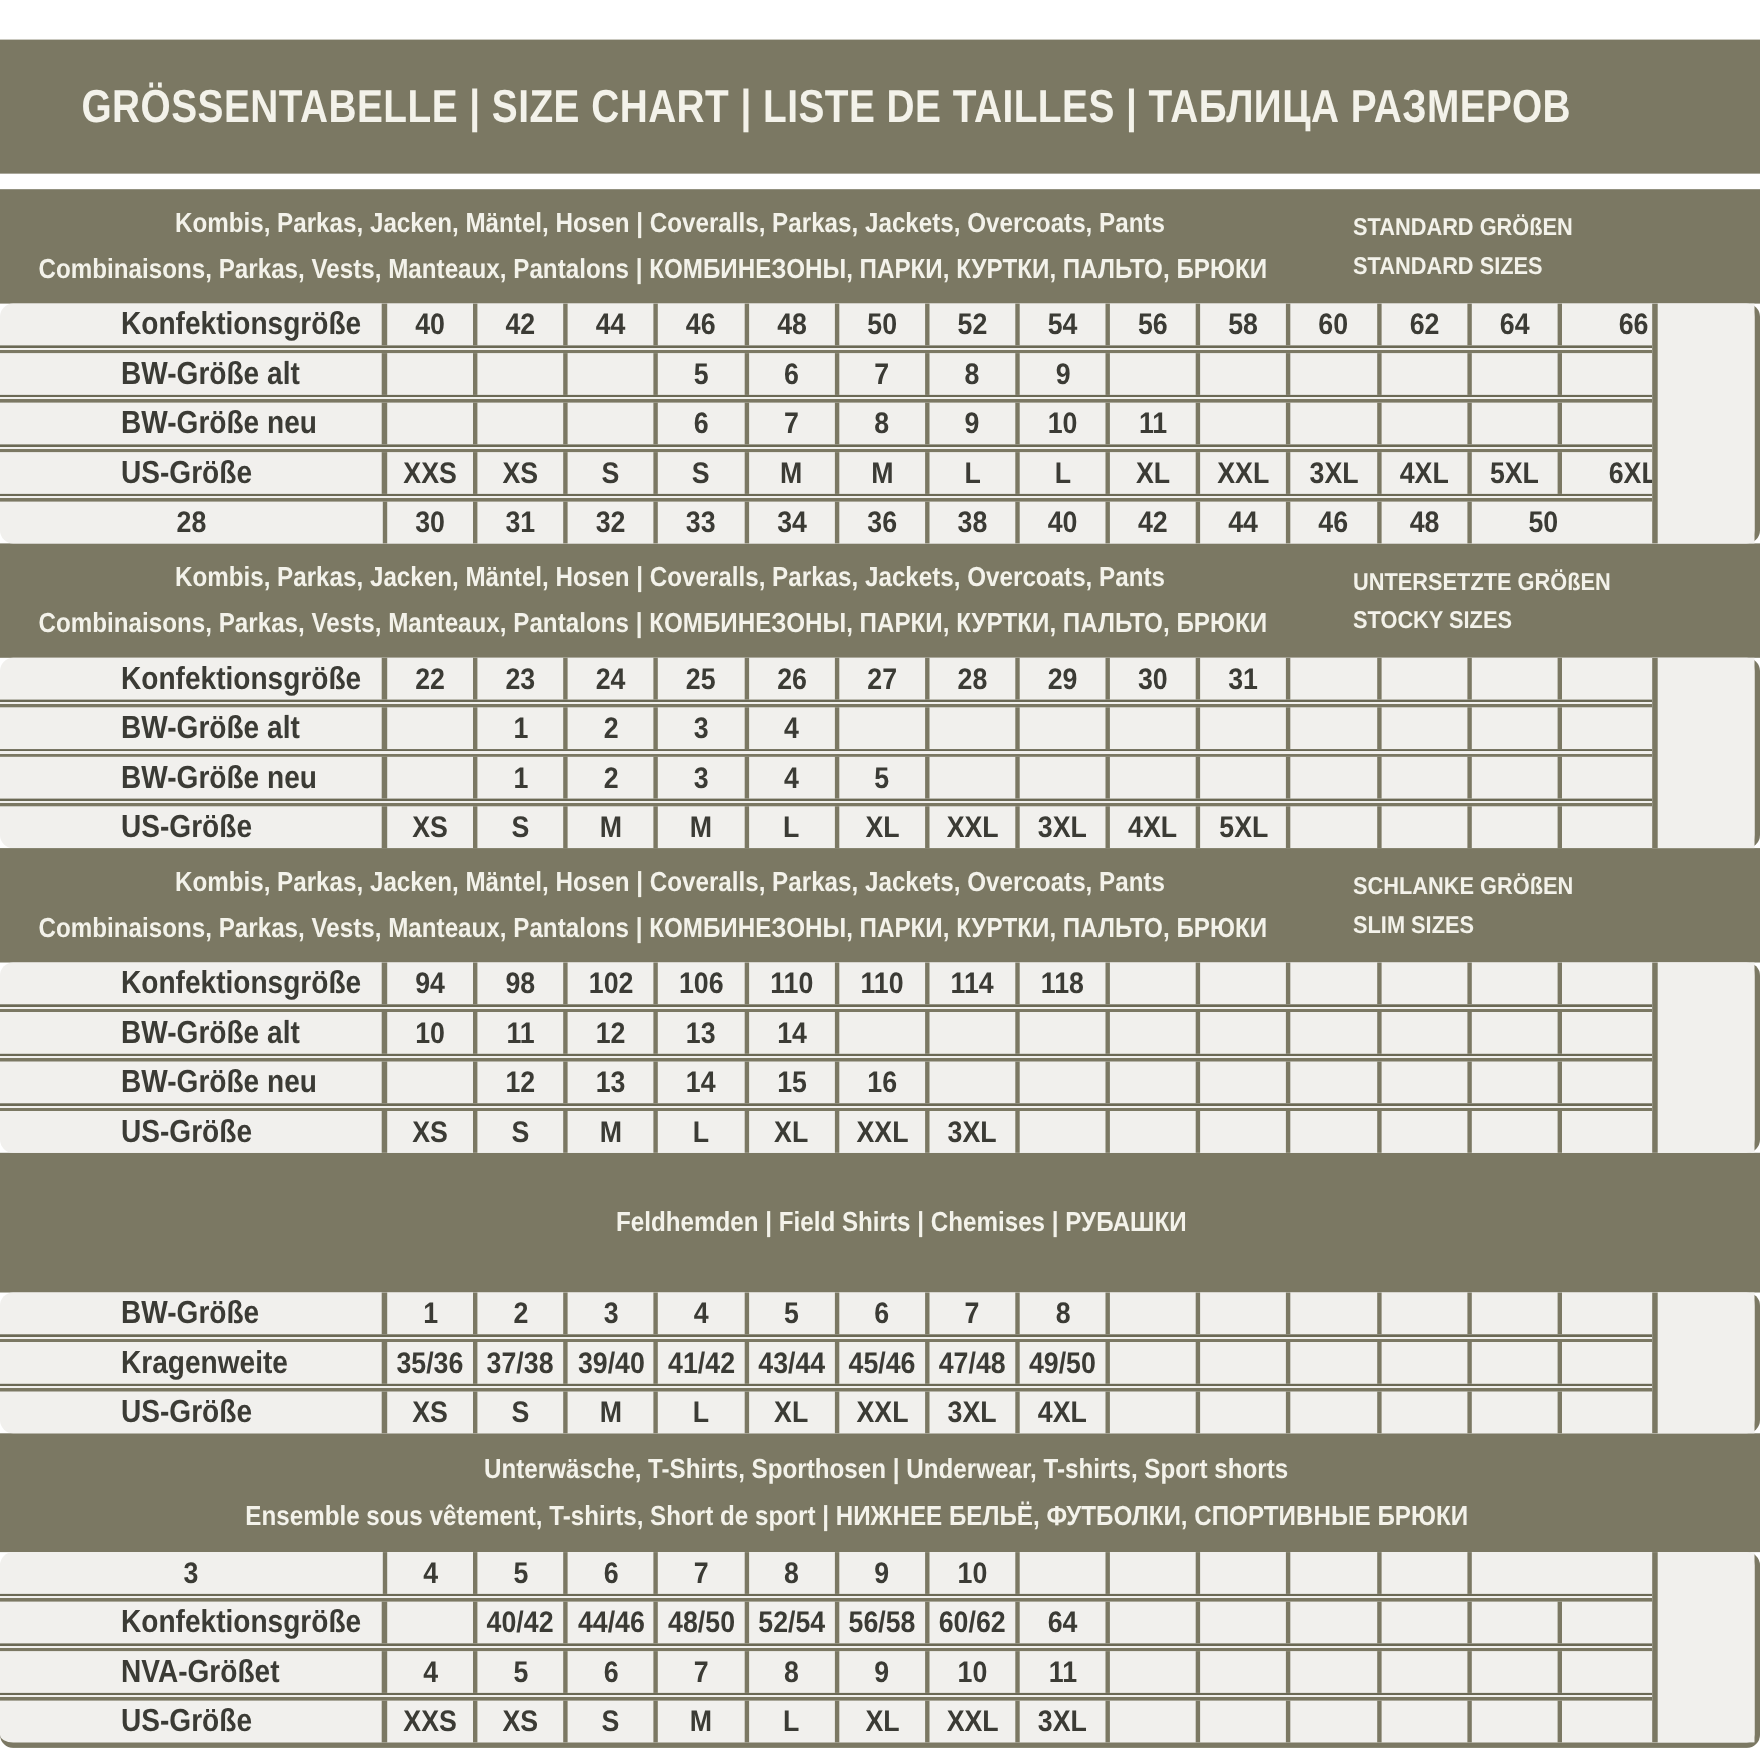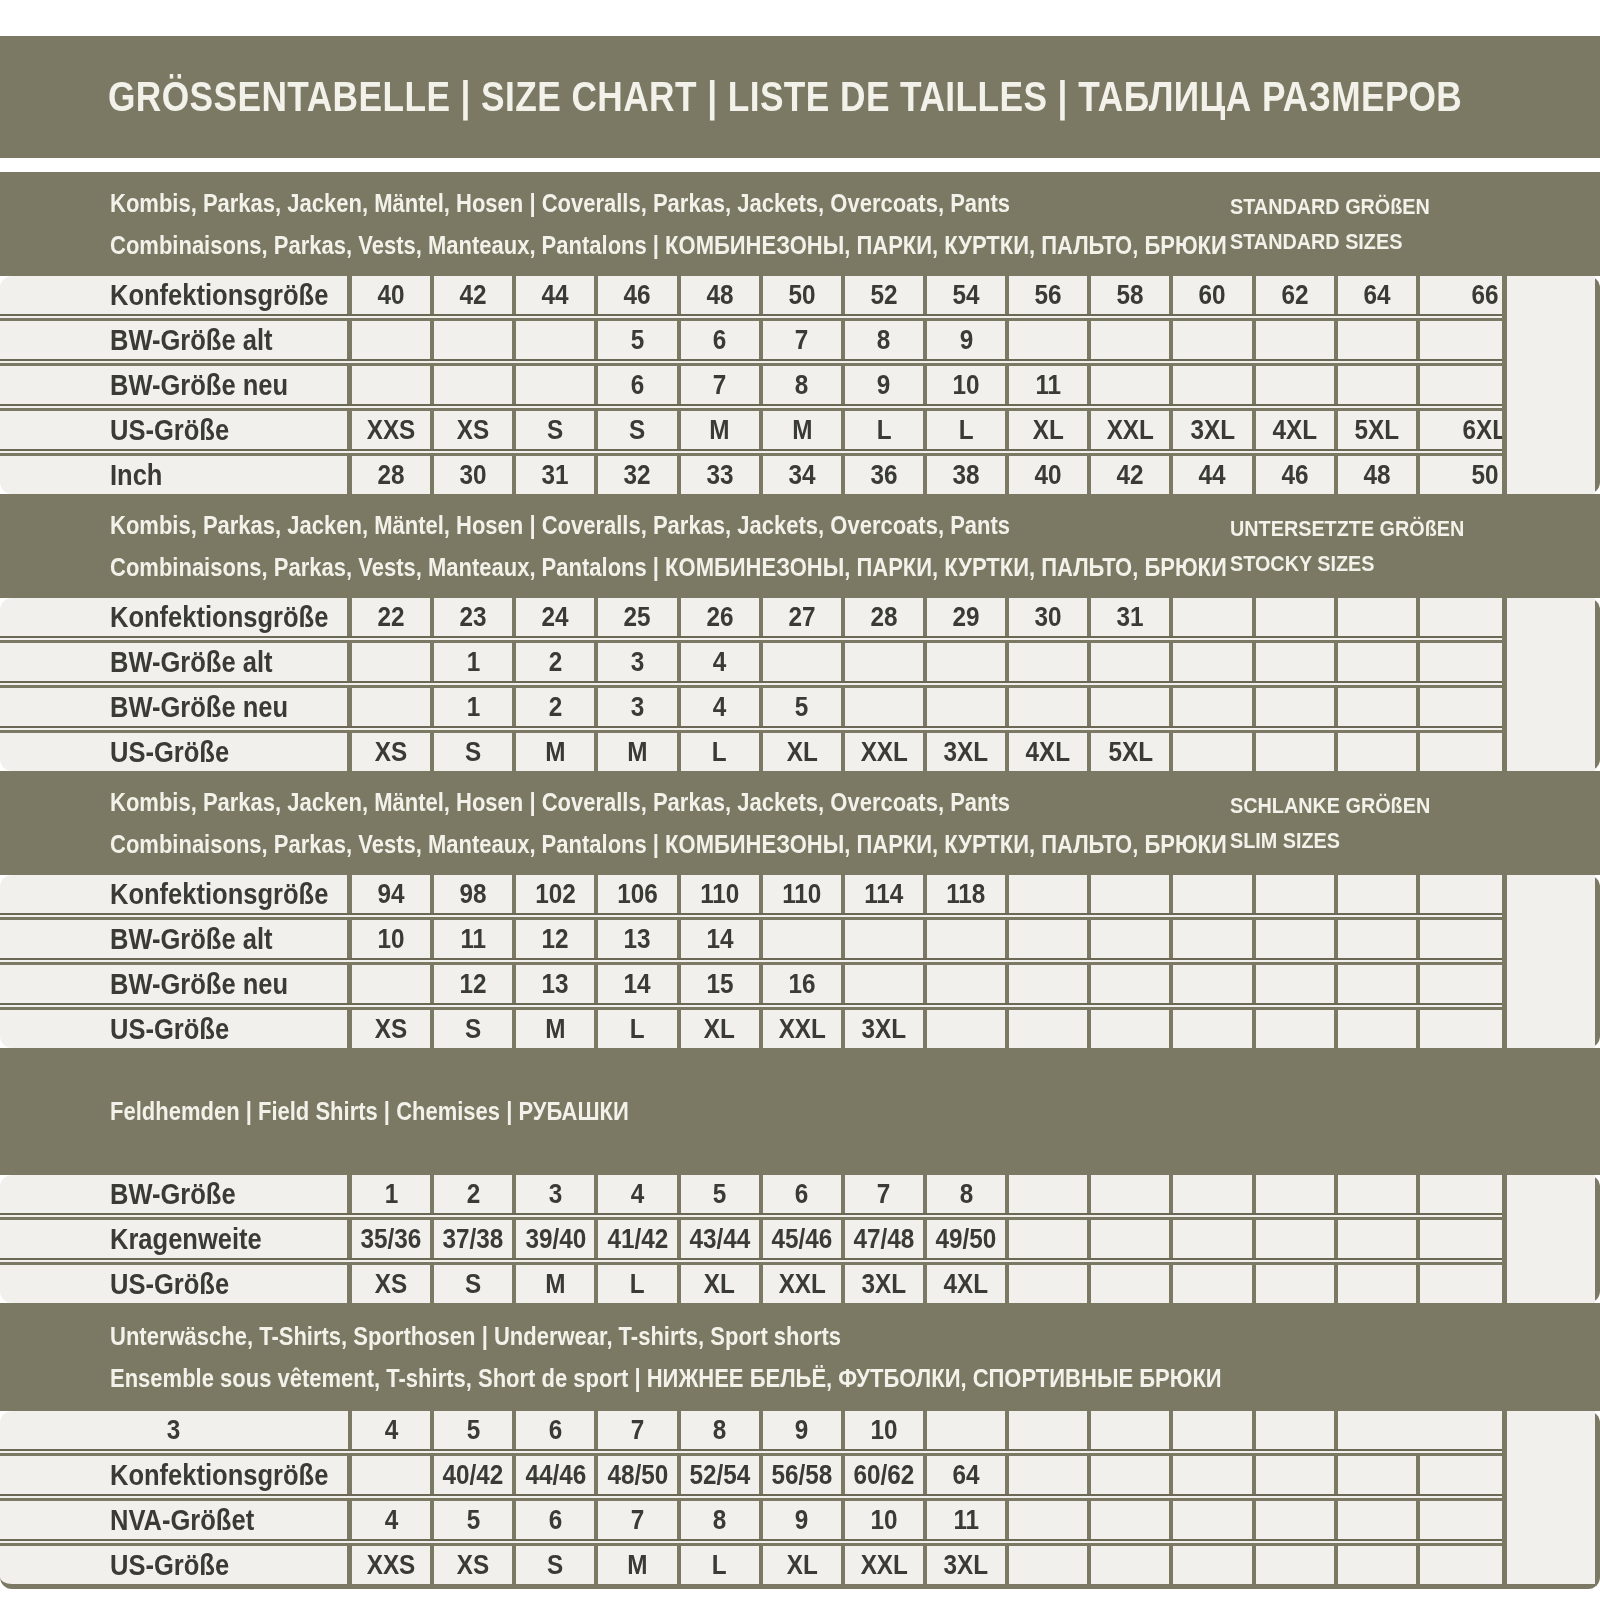--- a/index.html
+++ b/index.html
@@ -10,33 +10,33 @@
     --ink:#3b3b35;
   }
   html,body{margin:0;padding:0;}
   body{
     width:1600px;height:1600px;background:#ffffff;
     font-family:"Liberation Sans", sans-serif;color:var(--ink);
     overflow:hidden;position:relative;
   }
   .title-band{
     margin-top:36px;height:122px;background:var(--olive);
-    display:flex;align-items:center;padding-left:108px;box-sizing:border-box;
+    display:flex;align-items:center;padding-left:74px;box-sizing:border-box;
   }
   .title{
     font-size:42px;font-weight:bold;color:var(--band-text);
     white-space:nowrap;letter-spacing:0.5px;
     transform:scaleX(0.84);transform-origin:left center;
   }
   .gap{height:14px;background:#ffffff;}
   .band{
     background:var(--olive);color:var(--band-text);
     display:flex;box-sizing:border-box;padding-left:110px;
   }
-  .band-left{flex:1;display:flex;flex-direction:column;justify-content:center;gap:13px;min-width:0;}
+  .band-left{flex:1;display:flex;flex-direction:column;justify-content:center;gap:13px;min-width:0;align-items:center;}
   .band-line{
     font-size:25px;font-weight:bold;white-space:nowrap;
     transform:scaleX(0.88);transform-origin:left center;
   }
   .band-right{
     width:370px;display:flex;flex-direction:column;justify-content:center;gap:9px;
     box-sizing:border-box;
   }
   .side-line{
     font-size:22px;font-weight:bold;white-space:nowrap;
@@ -247,23 +247,20 @@
             </div>
             <div class="cell">
               <span class="val">5XL</span>
             </div>
             <div class="cell">
               <span class="val">6XL</span>
             </div>
           </div>
           <div class="sep"></div>
           <div class="row">
-            <div class="cell label">
-              <span class="val">Inch</span>
-            </div>
             <div class="cell">
               <span class="val">28</span>
             </div>
             <div class="cell">
               <span class="val">30</span>
             </div>
             <div class="cell">
               <span class="val">31</span>
             </div>
             <div class="cell">

